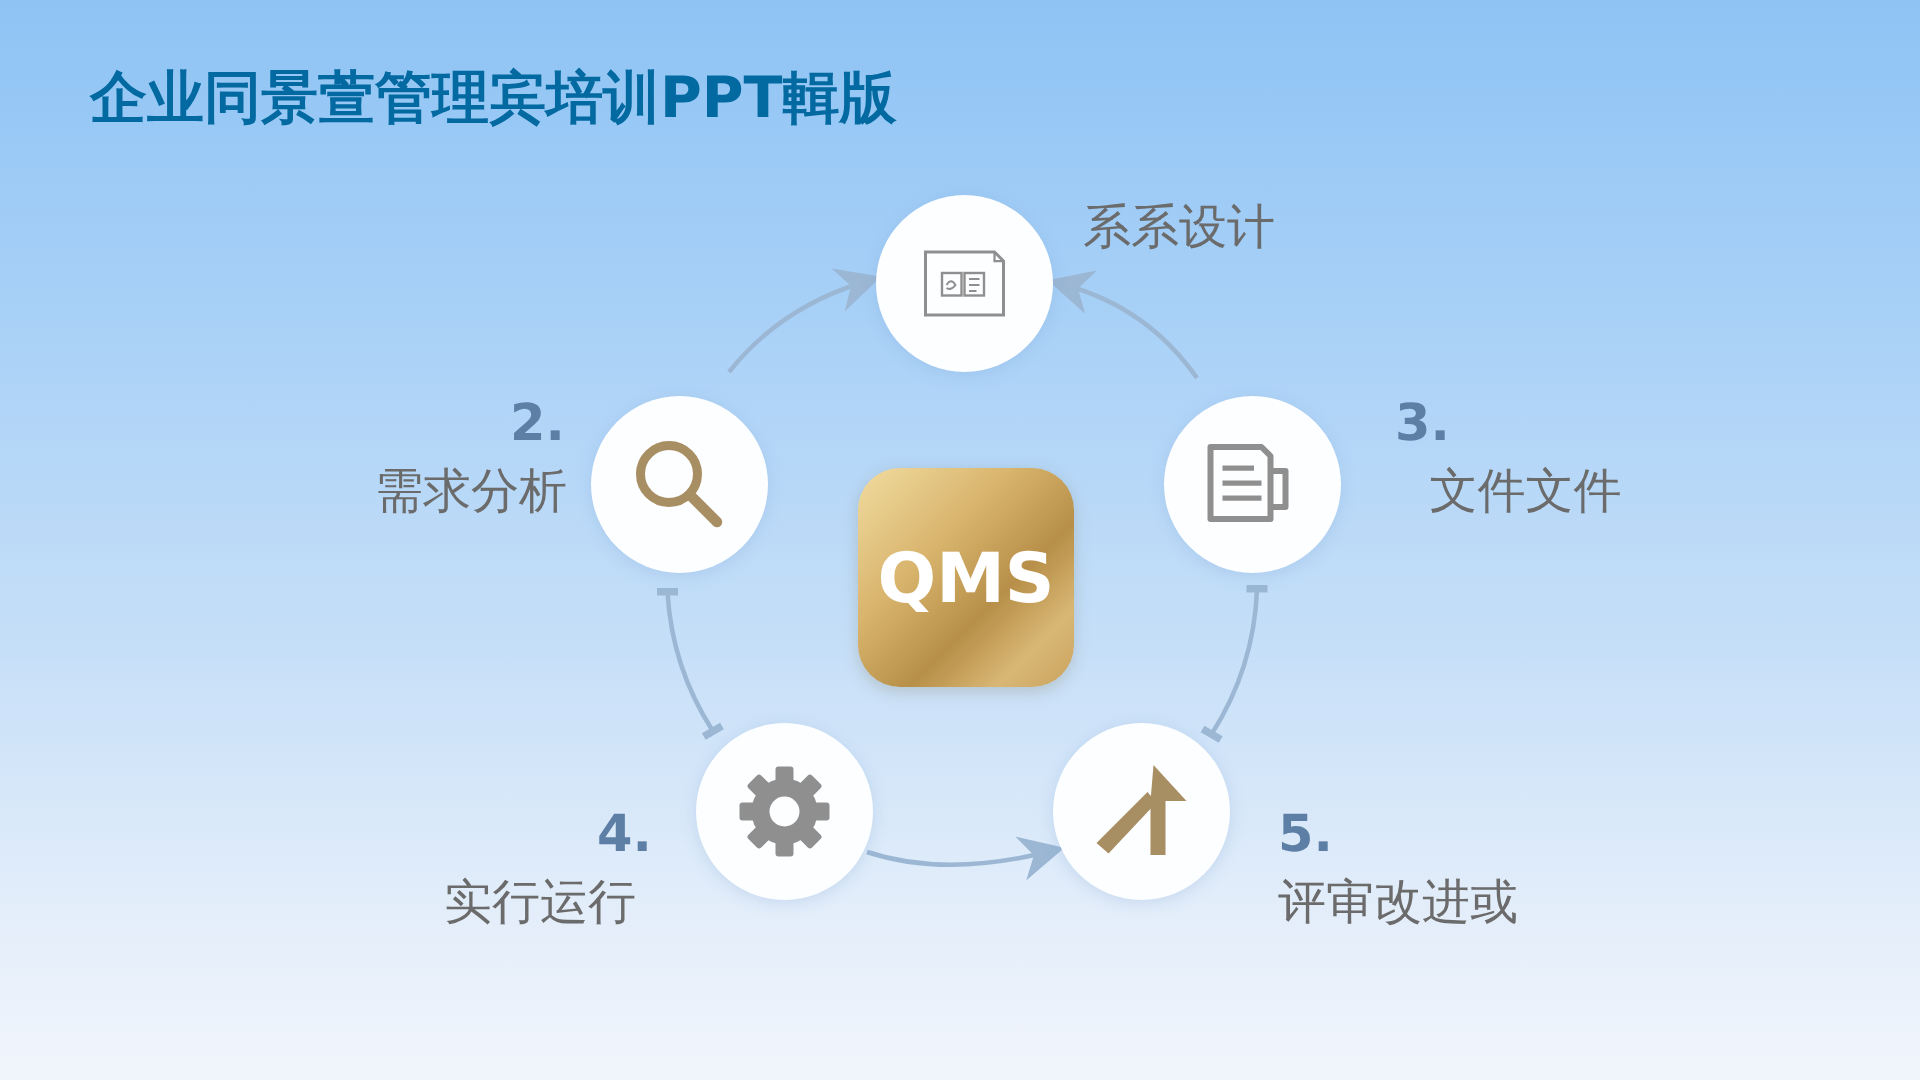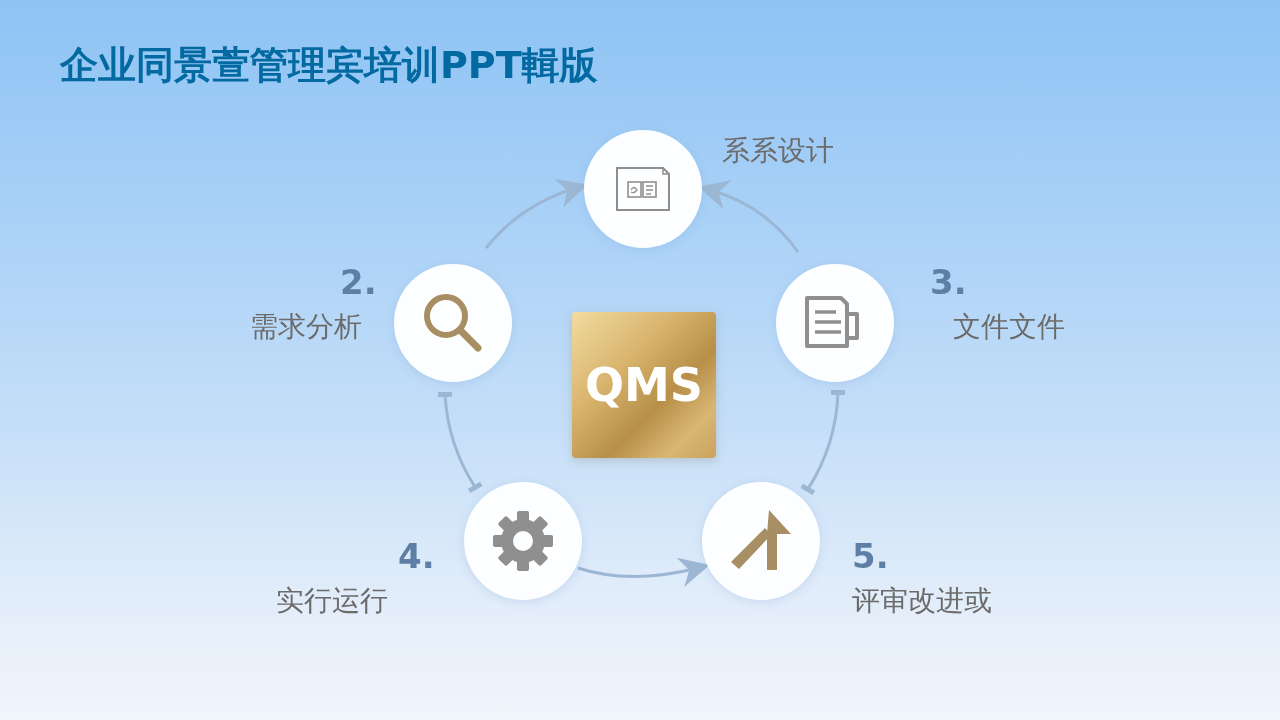--- a/index.html
+++ b/index.html
@@ -19,25 +19,25 @@
       background: #fdfeff;
       box-shadow: 0 2px 10px rgba(120,160,210,0.25);
       display: flex; align-items: center; justify-content: center;
     }
     .node svg { display: block; }
     .step-num {
       position: absolute; font-size: 34px; font-weight: bold; color: #5d7fa6;
       line-height: 40px;
     }
     .step-label {
-      position: absolute; font-size: 28px; color: #6b6b6b; line-height: 34px; white-space: nowrap;
+      position: absolute; font-size: 32px; color: #6b6b6b; line-height: 34px; white-space: nowrap;
     }
     .qms-tile {
       position: absolute; left: 572px; top: 312px; width: 144px; height: 146px;
-      border-radius: 4px;
+      border-radius: 28px;
       background: linear-gradient(135deg, #f1dca0 0%, #d9b56e 35%, #b78f48 62%, #d8b774 82%, #c9a35e 100%);
       box-shadow: 0 3px 10px rgba(120,110,80,0.25);
       display: flex; align-items: center; justify-content: center;
     }
     .qms-text { color: #ffffff; font-size: 46px; font-weight: bold; font-family: "DejaVu Sans", sans-serif; }
   </style>
 </head>
 <body>
 
 <div class="slide-title">企业同景萱管理宾培训PPT輯版</div>
@@ -107,21 +107,21 @@
       <rect x="26" y="2" width="12" height="60" rx="2"></rect>
       <rect x="26" y="2" width="12" height="60" rx="2" transform="rotate(45 32 32)"></rect>
       <rect x="26" y="2" width="12" height="60" rx="2" transform="rotate(90 32 32)"></rect>
       <rect x="26" y="2" width="12" height="60" rx="2" transform="rotate(135 32 32)"></rect>
       <circle cx="32" cy="32" r="22"></circle>
     </g>
     <circle cx="32" cy="32" r="10" fill="#fdfeff"></circle>
   </svg>
 </div>
 <div class="step-num" style="left:398px; top:536px;">4.</div>
-<div class="step-label" style="left:276px; top:584px;">实行运行</div>
+<div class="step-label" style="left:296px; top:584px;">实行运行</div>
 
 <div class="node" style="left:702px; top:482px;">
   <svg width="64" height="66" viewBox="0 0 64 66">
     <polygon points="40,2 62,26 48,26 48,62 38,62 38,26" fill="#a88e63"></polygon>
     <polygon points="2,54 36,20 42,27 10,61" fill="#a88e63"></polygon>
   </svg>
 </div>
 <div class="step-num" style="left:852px; top:536px;">5.</div>
 <div class="step-label" style="left:852px; top:584px;font-family:Liberation Serif, serif;">评审改进或</div>
 

